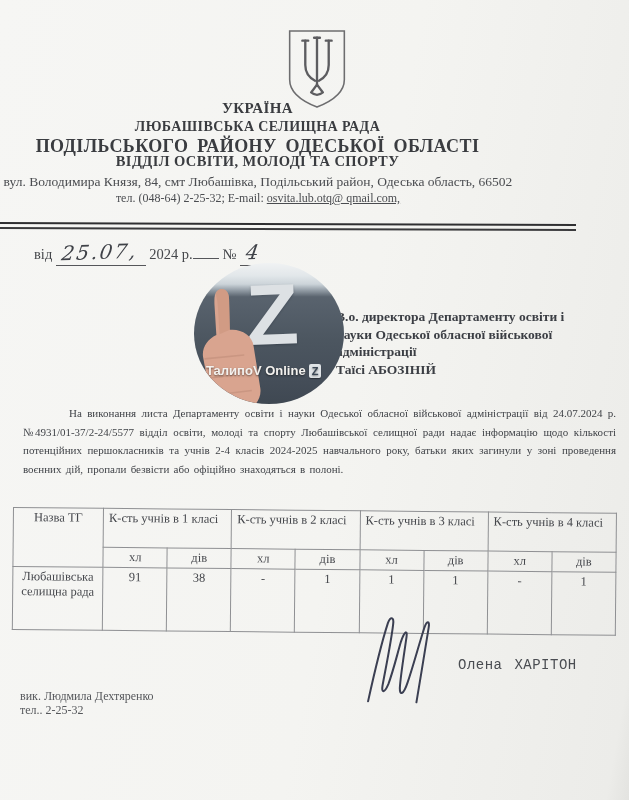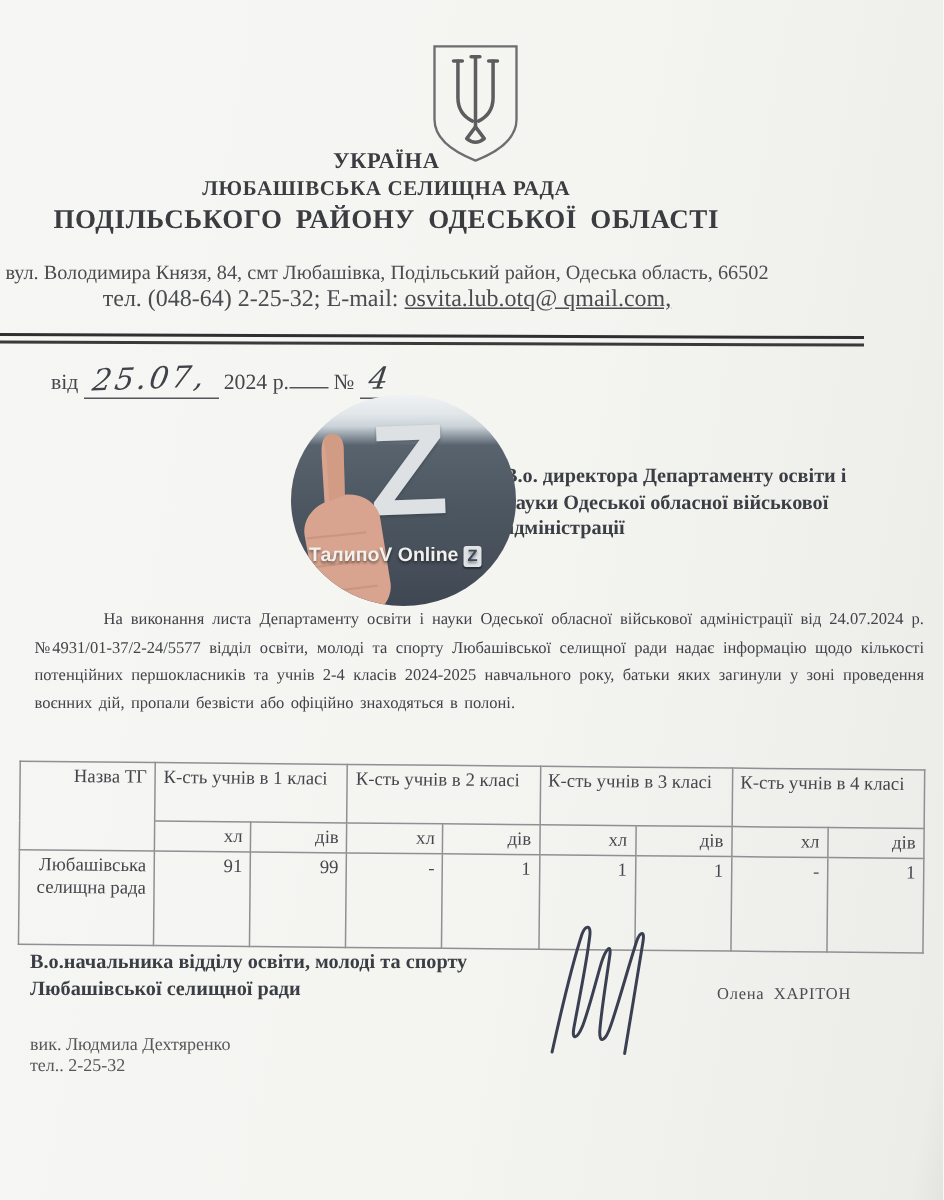--- a/index.html
+++ b/index.html
@@ -13,21 +13,21 @@
   }
   
   .emblem{position:absolute;left:284px;top:28px;width:66px;height:82px;}
   .lh-line{position:absolute;left:0;width:515px;text-align:center;font-weight:bold;letter-spacing:.4px;color:#3a3c40;}
   .lh-country{top:100px;font-size:15px;}
   .lh-council{top:119px;font-size:14px;}
   .lh-district{top:136px;font-size:18px;word-spacing:4px;}
   .lh-dept{top:153px;font-size:14.5px;}
   .lh-small{position:absolute;left:0;width:516px;text-align:center;font-weight:normal;color:#4a4c50;}
   .lh-address{top:174px;font-size:13.5px;}
-  .lh-contact{top:191px;font-size:16px;}
+  .lh-contact{top:191px;font-size:12px;}
   .lh-email{text-decoration:underline;}
   .lh-edrpou{top:207px;font-size:13.5px;}
   .double-rule{
     position:absolute;left:0;top:222px;width:576px;height:3px;
     border-top:2px solid #2f2f31;border-bottom:2px solid #3a3a3c;
     transform:rotate(.2deg);transform-origin:left center;
   }
   
   .ref-line{position:absolute;left:34px;top:240px;font-size:14.5px;color:#45474b;white-space:nowrap;}
   .hw{
@@ -73,32 +73,32 @@
   }
   
   .info-table{
     position:absolute;left:13px;top:507px;width:604px;
     border-collapse:collapse;table-layout:fixed;
     font-size:12.5px;color:#45474c;
     transform:rotate(.55deg);transform-origin:left top;
   }
   .info-table td,.info-table th{
     border:1px solid #8f9093;padding:2px 5px;font-weight:normal;
-    text-align:right;vertical-align:top;line-height:15px;
+    text-align:center;vertical-align:top;line-height:15px;
   }
   .info-table th.group{text-align:justify;height:34px;}
   .info-table td.sub{height:15px;}
   .info-table td.data{height:58px;}
   
   .sig-title{
     position:absolute;left:20px;top:632px;
     font-size:13.5px;font-weight:bold;line-height:18px;color:#3b3e44;
   }
   .sig-scribble{position:absolute;left:352px;top:612px;width:92px;height:98px;transform:rotate(-6deg);}
-  .signer{position:absolute;left:478px;top:657px;font-size:11px;color:#4a4d52;letter-spacing:.5px;word-spacing:3px;}
+  .signer{position:absolute;left:458px;top:657px;font-size:14px;color:#4a4d52;letter-spacing:.5px;word-spacing:3px;font-family:Liberation Mono, monospace;}
   .executor{position:absolute;left:20px;top:690px;font-size:12px;line-height:13.5px;color:#55575b;}
 </style>
 </head>
 <body>
 
 <div class="page">
 
   <svg class="emblem" viewBox="0 0 66 84">
     <path d="M5,3 h56 v50 q0,17 -28,28 q-28,-11 -28,-28 Z" fill="none" stroke="#6d6d6f" stroke-width="1.6"></path>
     <g stroke="#5d5d60" stroke-width="2.4" fill="none" stroke-linecap="round">
@@ -106,20 +106,21 @@
       <path d="M21,13 v25 q0,11 10,16"></path>
       <path d="M45,13 v25 q0,11 -10,16"></path>
       <path d="M18,13 h6 M42,13 h6 M30,10 h6"></path>
       <path d="M33,58 l-6,8 M33,58 l6,8 M27,66 q6,5 12,0"></path>
     </g>
   </svg>
 
   <div class="lh-line lh-country">УКРАЇНА</div>
   <div class="lh-line lh-council">ЛЮБАШІВСЬКА СЕЛИЩНА РАДА</div>
   <div class="lh-line lh-district">ПОДІЛЬСЬКОГО РАЙОНУ ОДЕСЬКОЇ ОБЛАСТІ</div>
+  <div class="lh-line lh-dept">ВІДДІЛ ОСВІТИ, МОЛОДІ ТА СПОРТУ</div>
   <div class="lh-small lh-address">вул. Володимира Князя, 84, смт Любашівка, Подільський район, Одеська область, 66502</div>
   <div class="lh-small lh-contact"><span>тел. (048-64) 2-25-32; E-mail: </span><span class="lh-email">osvita.lub.otq@ qmail.com,</span></div>
 
   <div class="double-rule"></div>
 
   <div class="ref-line">
     <span>від</span>
     <span class="u-seg"><span class="hw">25.07,</span></span>
     <span>2024 р.</span><span class="blank-seg"></span>
     <span>№</span>
@@ -133,20 +134,21 @@
       <path d="M34,4 c6,-3 11,2 9,10 l-5,27 -10,2 4,-27 c1,-6 -1,-10 2,-12 z" fill="#cb937c" opacity=".55"></path>
       <path d="M10,62 l36,4 M10,80 l38,3 M12,96 l34,3" stroke="#c08d79" stroke-width="1.4" fill="none" opacity=".6"></path>
     </svg>
     <div class="watermark"><span>ТалипоV Online</span><span class="wm-badge">Z</span></div>
   </div>
 
   <div class="recipient">
     <div>В.о. директора Департаменту освіти і</div>
     <div>науки Одеської обласної військової</div>
     <div>адміністрації</div>
+    <div>Таїсі АБОЗІНІЙ</div>
   </div>
 
   <p class="body-par">На виконання листа Департаменту освіти і науки Одеської обласної військової адміністрації від 24.07.2024 р. №4931/01-37/2-24/5577 відділ освіти, молоді та спорту Любашівської селищної ради надає інформацію щодо кількості потенційних першокласників та учнів 2-4 класів 2024-2025 навчального року, батьки яких загинули у зоні проведення воєнних дій, пропали безвісти або офіційно знаходяться в полоні.</p>
 
   <table class="info-table">
     <colgroup>
       <col style="width:90px">
       <col style="width:64px">
         <col style="width:64px">
       <col style="width:64px">
@@ -170,35 +172,31 @@
       <td class="sub">хл</td>
       <td class="sub">дів</td>
       <td class="sub">хл</td>
       <td class="sub">дів</td>
       <td class="sub">хл</td>
       <td class="sub">дів</td>
     </tr>
     <tr>
       <td class="data">Любашівська селищна рада</td>
       <td class="data">91</td>
-      <td class="data">99</td>
+      <td class="data">38</td>
       <td class="data">-</td>
       <td class="data">1</td>
       <td class="data">1</td>
       <td class="data">1</td>
       <td class="data">-</td>
       <td class="data">1</td>
     </tr>
   </tbody>
     </table>
 
-  <div class="sig-title">
-    <div>В.о.начальника відділу освіти, молоді та спорту</div>
-    <div>Любашівської селищної ради</div>
-  </div>
 
   <svg class="sig-scribble" viewBox="0 0 92 98">
     <path d="M12,86 C20,62 32,28 40,10 C43,4 47,4 45,12 C41,30 32,58 28,72 C26,79 29,80 34,71 C40,59 46,42 51,30 C55,21 59,18 57,26 C53,42 47,64 45,76 C44,84 48,83 53,72 C60,57 68,36 76,18 C79,12 82,12 80,19 C75,38 66,70 60,92" fill="none" stroke="#3b3f52" stroke-width="2" stroke-linecap="round"></path>
   </svg>
 
   <div class="signer">Олена ХАРІТОН</div>
 
   <div class="executor">
     <div>вик. Людмила Дехтяренко</div>
     <div>тел.. 2-25-32</div>

